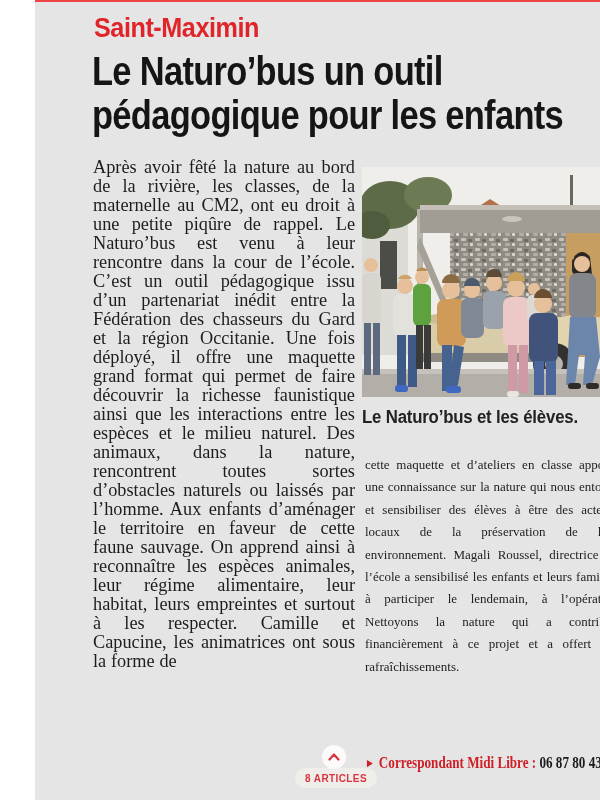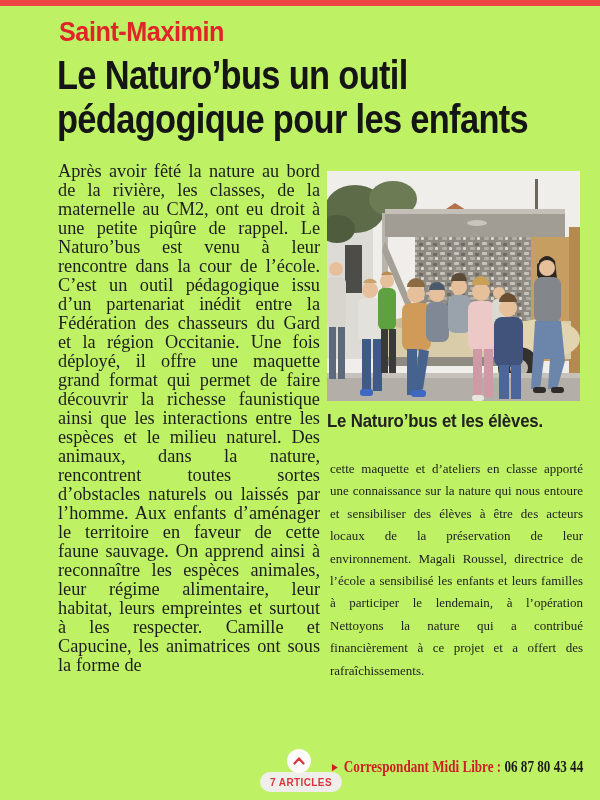--- a/index.html
+++ b/index.html
@@ -5,21 +5,21 @@
   :root{
     --accent-red:#e02429;
     --byline-red:#cf1f26;
     --badge-red:#d9353f;
     --badge-bg:#f0eeeb;
     --text:#1d1d1f;
   }
   *{margin:0;padding:0;box-sizing:border-box;}
   html,body{width:600px;height:800px;background:#fff;overflow:hidden;}
   body{font-family:"Liberation Sans",sans-serif;position:relative;}
-  .page{position:absolute;inset:0;background:#bef264;border-top:6px solid #ef4444;}
+  .page{position:absolute;inset:0;background:#e5e5e5;border-top:2px solid #ef4444;margin-left:35px;}
 
   .kicker{
     position:absolute;left:59px;top:10px;
     font-family:"Liberation Sans",sans-serif;font-weight:bold;
     font-size:28px;color:var(--accent-red);
     transform:scaleX(0.90);transform-origin:left top;
     letter-spacing:-0.5px;white-space:nowrap;
   }
   .headline{
     position:absolute;left:57px;top:47px;width:600px;
@@ -202,16 +202,16 @@
     <span class="marker">►</span><span class="label">Correspondant Midi Libre</span><span class="sep"> : </span><span class="phone">06 87 80 43 44</span>
   </div>
 
   <div class="expander-circle">
     <svg width="12" height="8" viewBox="0 0 12 8">
       <polyline points="1.5,6.5 6,1.5 10.5,6.5" fill="none" stroke="#d9353f" stroke-width="2.2" stroke-linecap="round" stroke-linejoin="round"></polyline>
     </svg>
   </div>
 
   <button class="articles-pill">
-    <span>7 ARTICLES</span>
+    <span>8 ARTICLES</span>
   </button>
 
 </div>
 
 </body></html>

